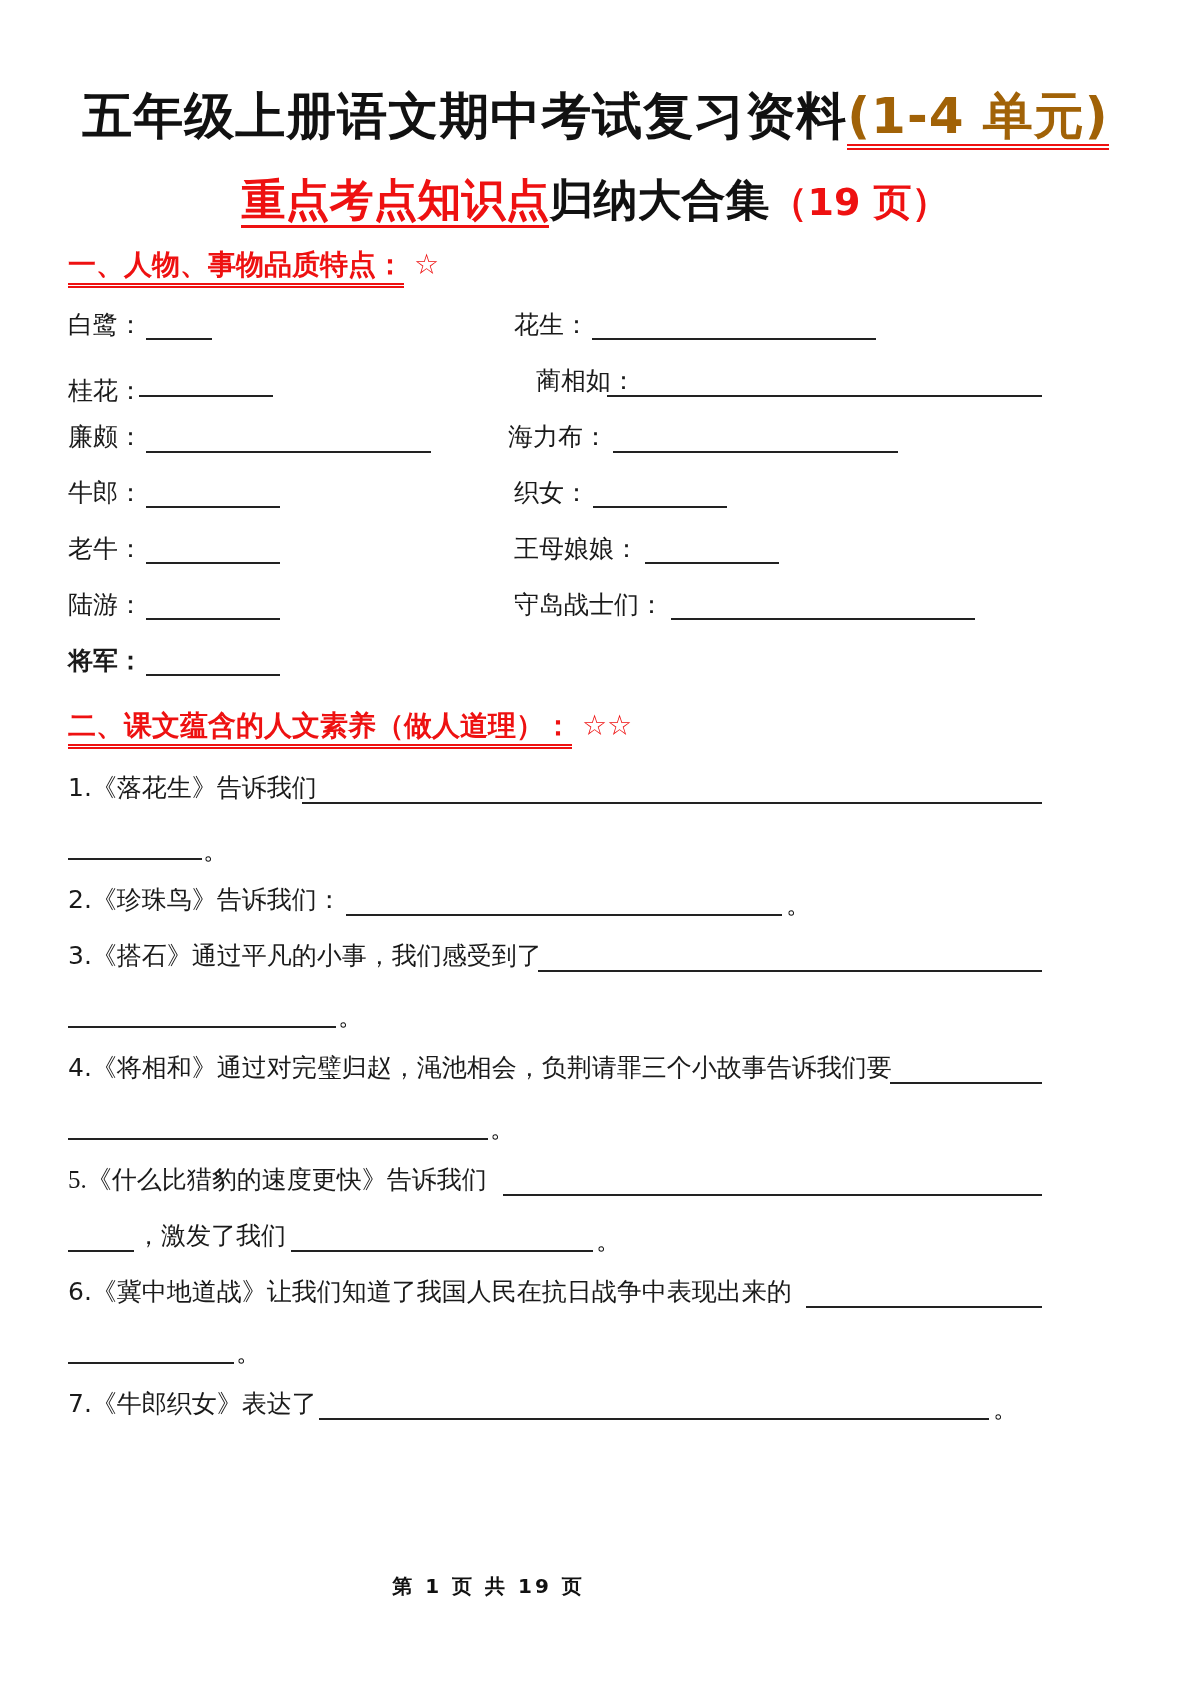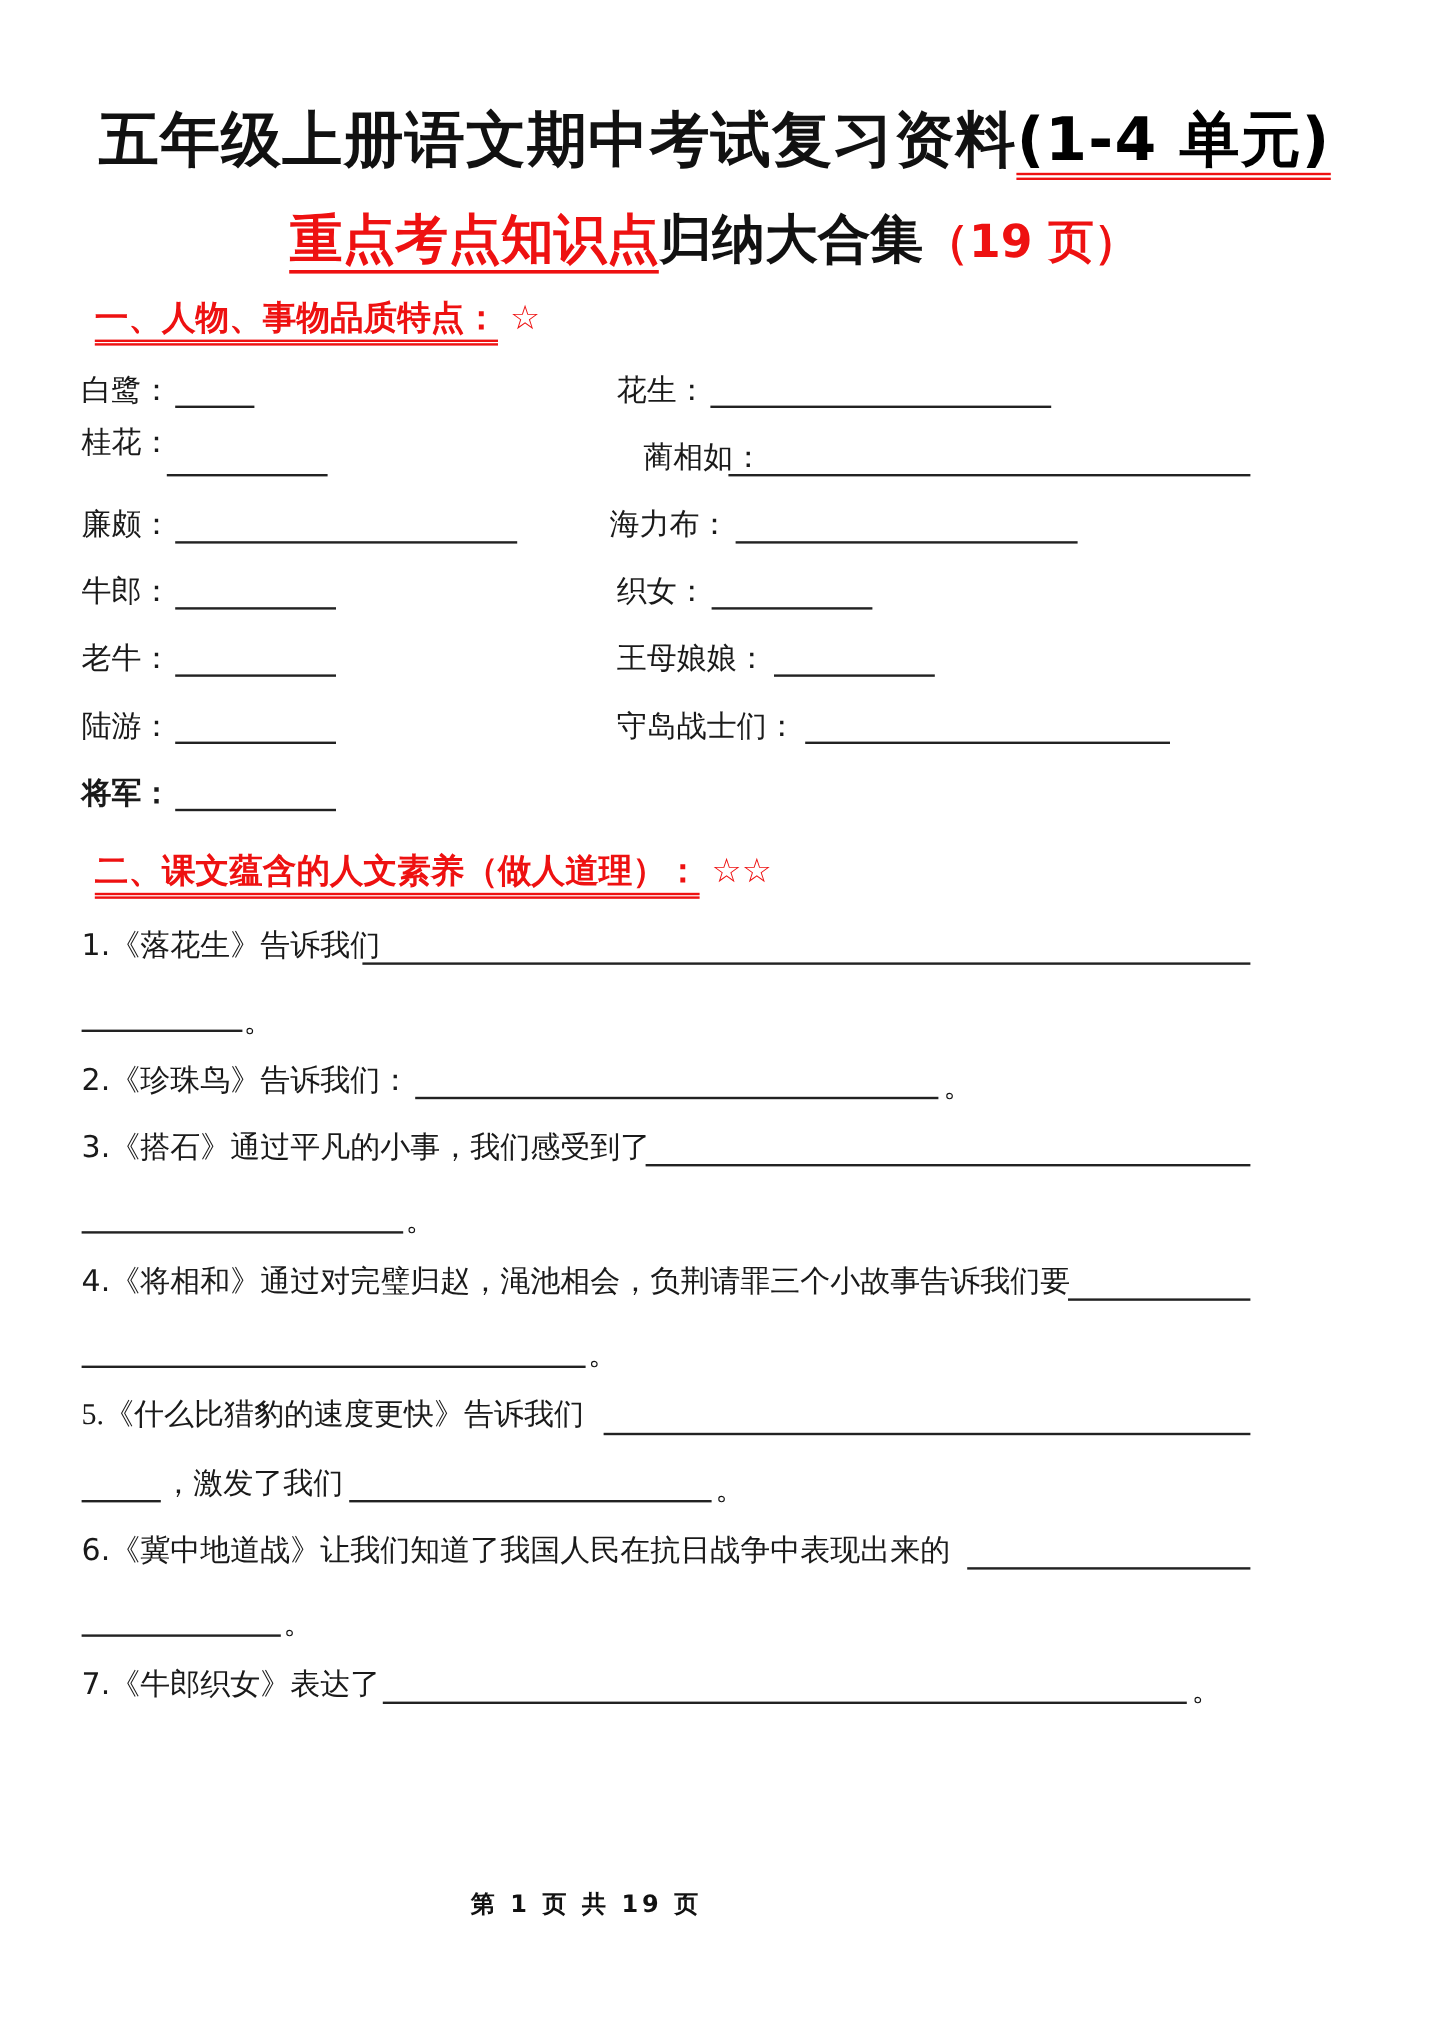--- a/index.html
+++ b/index.html
@@ -1,25 +1,25 @@
 <!DOCTYPE html>
 <html><head>
 <meta charset="utf-8">
 <style>
   html, body { margin: 0; padding: 0; background: #ffffff; }
   body { width: 1191px; height: 1684px; position: relative; overflow: hidden;
          font-family: "DejaVu Sans", "Liberation Sans", sans-serif; color: #111; }
   .abs { position: absolute; }
   .title1 { left: 0; width: 1191px; top: 86px; text-align: center; font-size: 50px; font-weight: bold; letter-spacing: 1px; line-height: 60px; white-space: nowrap; }
-  .title1 .red { color: #000000; display: inline-block; border-bottom: 6px double #ee1111; line-height: 56px; text-align: center; }
+  .title1 .red { color: #a16207; display: inline-block; border-bottom: 6px double #ee1111; line-height: 56px; text-align: center; }
   .title2 { left: 0; width: 1191px; top: 172px; text-align: center; font-size: 44px; font-weight: bold; line-height: 56px; white-space: nowrap; }
   .title2 .red { color: #ee1111; border-bottom: 3px solid #ee1111; }
   .title2 .pages { color: #ee1111; font-size: 38px; }
   .sec { font-size: 28px; font-weight: bold; color: #ee1111; line-height: 36px; white-space: nowrap; }
-  .sec .ul { border-bottom: 5px double #ee1111; padding-bottom: 2px; margin-left: 11px; }
+  .sec .ul { border-bottom: 5px double #ee1111; padding-bottom: 2px; }
   .sec .stars { font-weight: normal; margin-left: 10px; }
   .item { font-size: 25px; line-height: 30px; white-space: nowrap; color: #1a1a1a; }
   .blank { position: absolute; height: 0; border-bottom: 2px solid #222; }
   .period { font-size: 25px; line-height: 30px; }
   .footer { left: 0; width: 977px; top: 1573px; text-align: center; font-size: 20px; font-weight: bold; letter-spacing: 3px; }
 </style>
 </head>
 <body>
 
 <div class="abs title1">
@@ -29,21 +29,21 @@
   <span class="red">重点考点知识点</span><span>归纳大合集</span><span class="pages">（19 页）</span>
 </div>
 
 <div class="abs sec" style="left:68px; top:247px;">
   <span class="ul">一、人物、事物品质特点：</span><span class="stars">☆</span>
 </div>
 
 <div class="abs item" style="left:68px; top:310px;">白鹭：</div>
 <div class="blank" style="left:146px; top:338px; width:66px;"></div>
 
-<div class="abs item" style="left:68px; top:354px;text-align:right;">桂花：</div>
+<div class="abs item" style="left:68px; top:376px;text-align:right;">桂花：</div>
 <div class="blank" style="left:139px; top:395px; width:134px;"></div>
 
 <div class="abs item" style="left:68px; top:422px;">廉颇：</div>
 <div class="blank" style="left:146px; top:451px; width:285px;"></div>
 
 <div class="abs item" style="left:68px; top:478px;">牛郎：</div>
 <div class="blank" style="left:146px; top:506px; width:134px;"></div>
 
 <div class="abs item" style="left:68px; top:534px;">老牛：</div>
 <div class="blank" style="left:146px; top:562px; width:134px;"></div>

